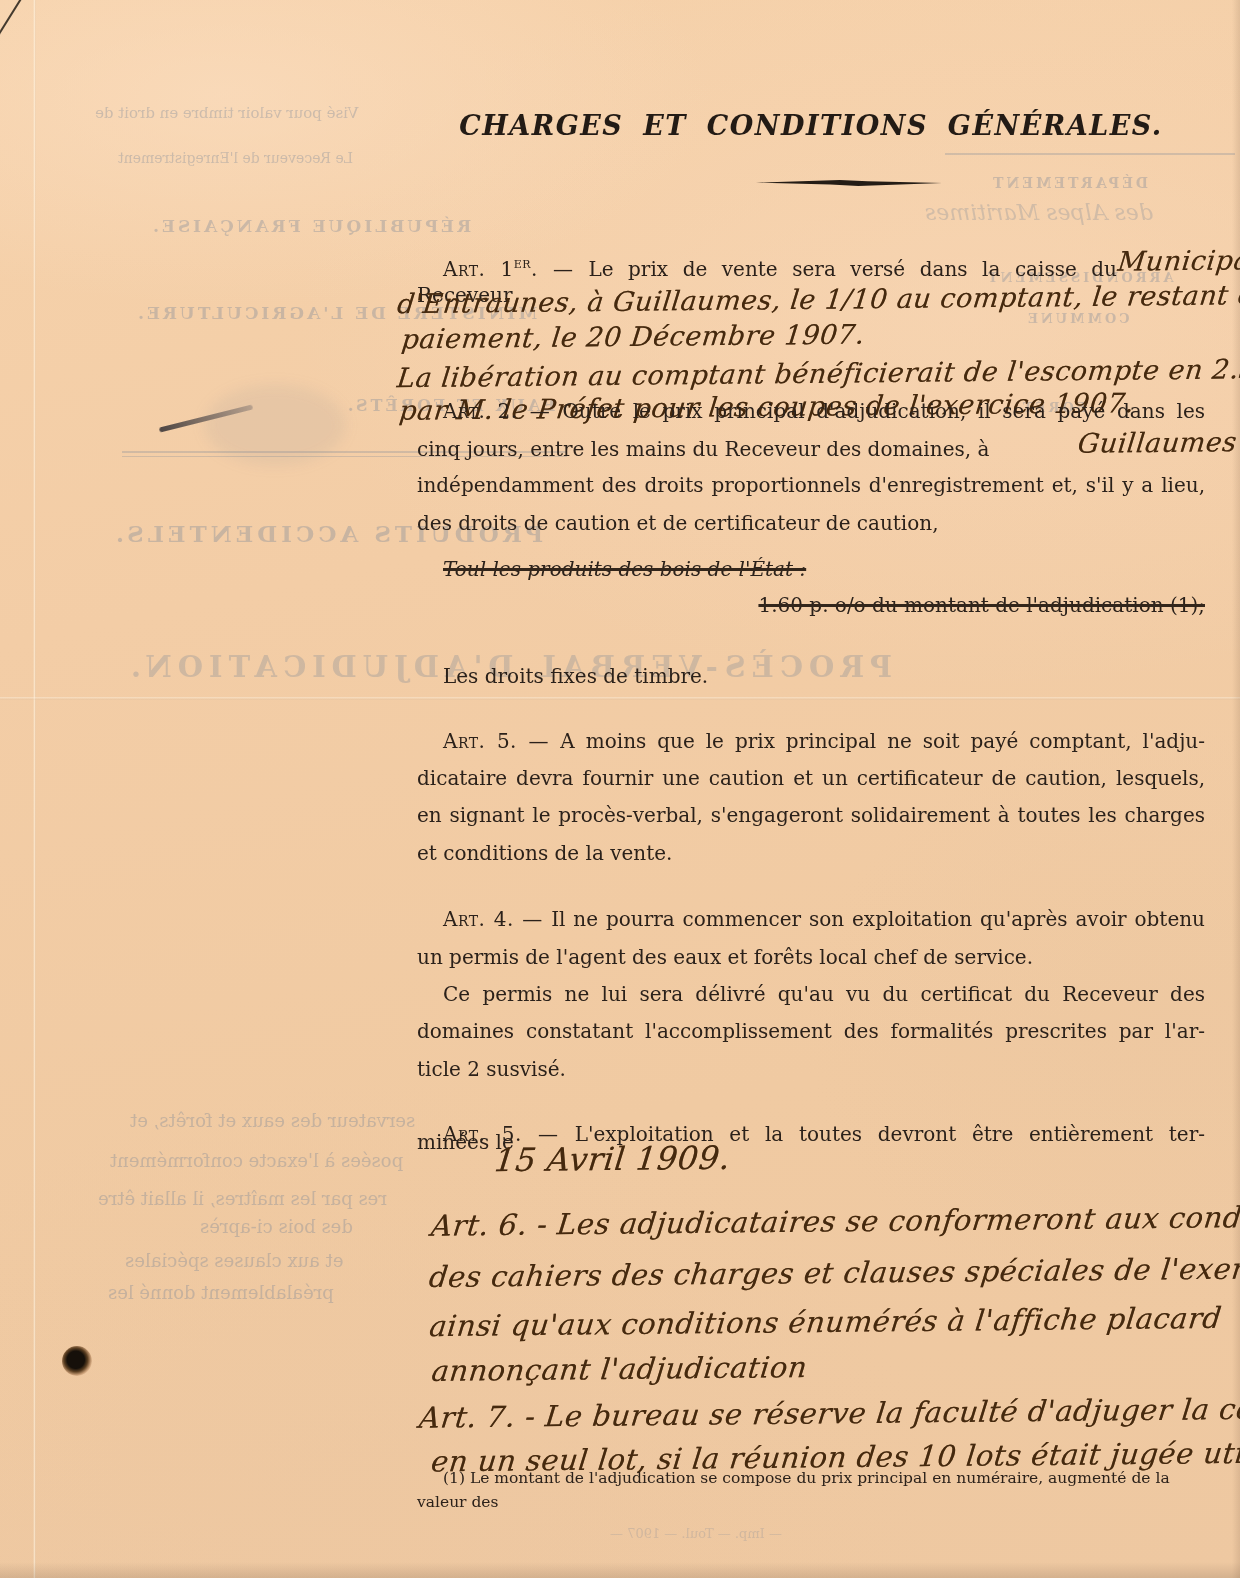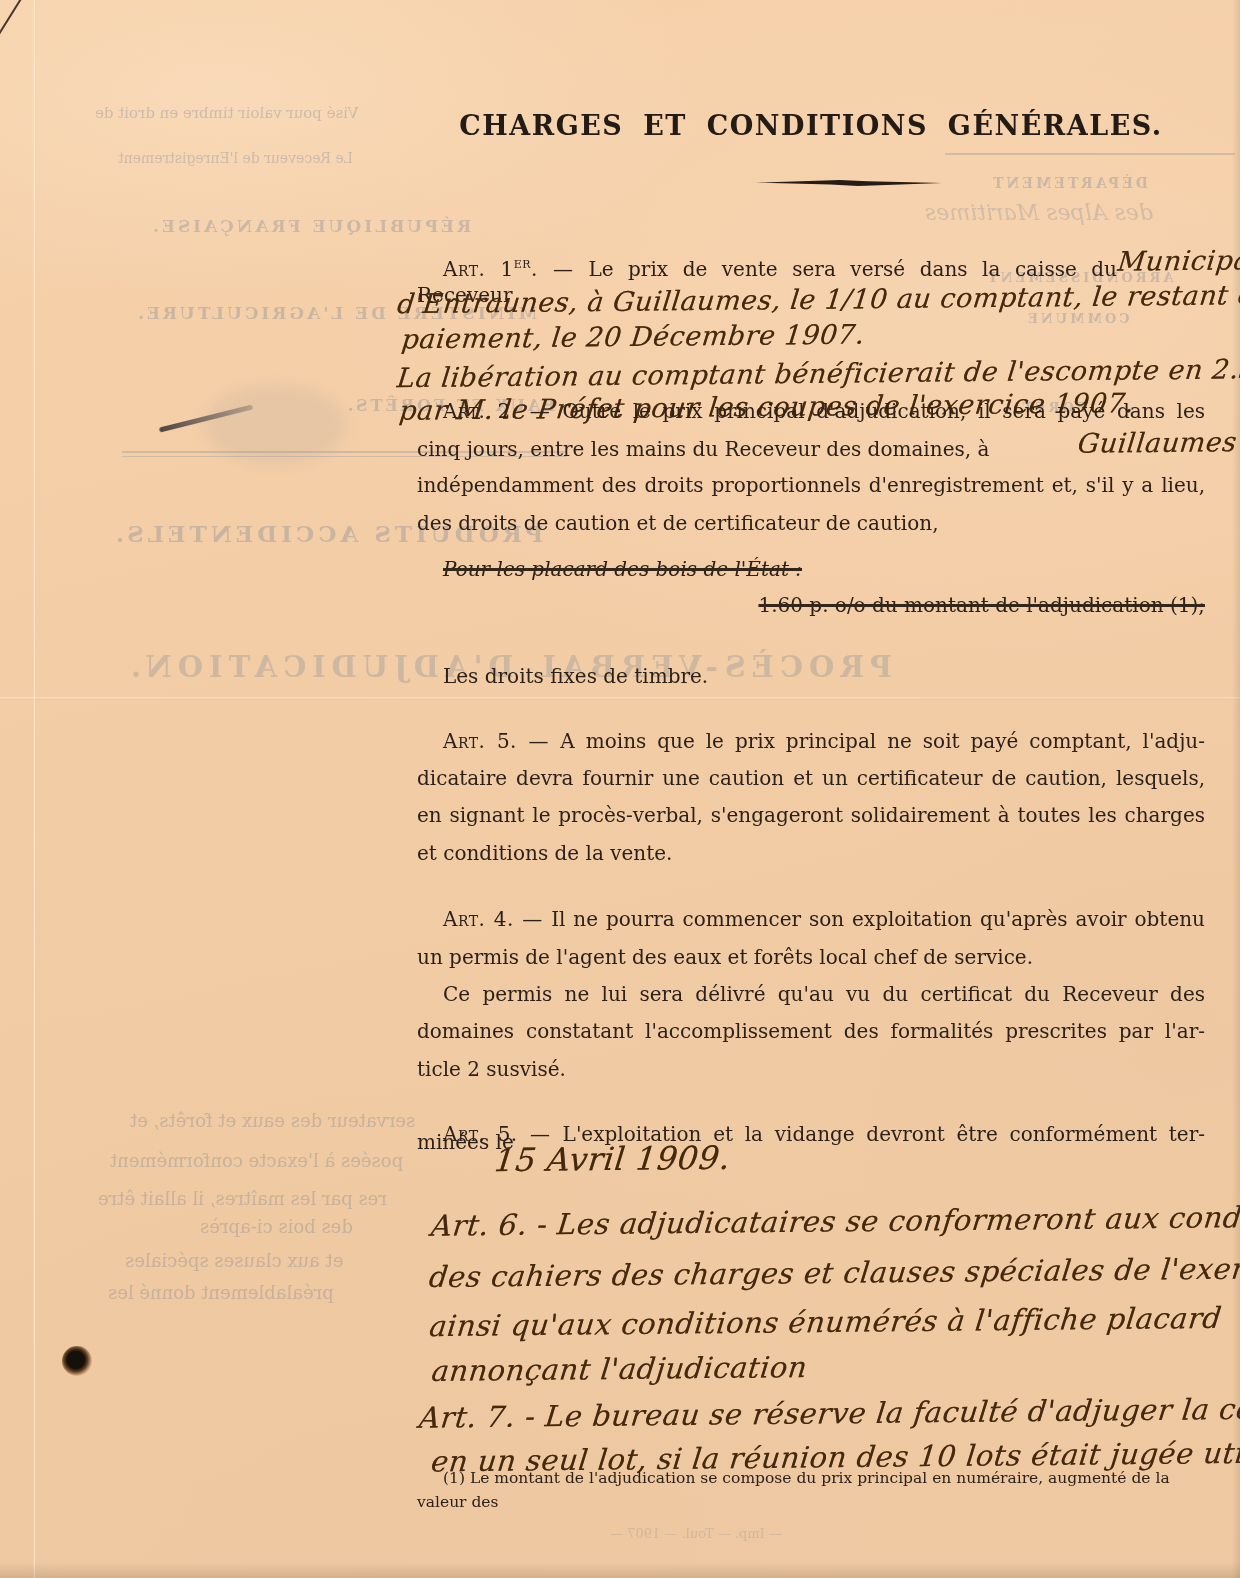--- a/index.html
+++ b/index.html
@@ -33,21 +33,21 @@
     background:rgba(115,128,150,.10);filter:blur(7px);}
 
   
   .pline{position:absolute;left:417px;width:788px;font:20px/26px "DejaVu Serif", serif;color:#2b211a;}
   .jl{text-align:justify;text-align-last:justify;}
   .ind{text-indent:26px;}
   .sc{font-variant:small-caps;letter-spacing:.5px;}
   .it{font-style:italic;}
   .strike{text-decoration:line-through;text-decoration-thickness:2.5px;text-decoration-color:#33261b;}
   .title{position:absolute;left:417px;top:110px;width:788px;text-align:center;
-    font-weight:bold;font-size:27px;letter-spacing:1.5px;word-spacing:9px;color:#231b15;}
+    font-weight:bold;font-size:27px;letter-spacing:1.5px;word-spacing:9px;color:#231b15;font-style:italic;}
   .rule{position:absolute;left:756px;top:180px;width:186px;height:6px;background:#241c15;
     clip-path:polygon(0 45%,45% 0,60% 20%,100% 48%,55% 100%,40% 75%);}
   .fn{font:15.5px/24px "DejaVu Serif", serif;}
 
   
   .hw{position:absolute;font-family:"DejaVu Serif", serif;font-style:italic;color:#45290e;
     letter-spacing:.5px;transform:skewX(-7deg) rotate(-0.6deg);white-space:nowrap;
     text-shadow:0 0 .6px rgba(69,41,14,.55);}
   .hw1{font-size:27px;line-height:36px;}
   .hw2{font-size:29px;line-height:50px;}
@@ -110,41 +110,41 @@
   <div class="pline jl ind" style="top:398px;">
     <span class="sc">Art. 2. — </span><span>Outre le prix principal d'adjudication, il sera payé dans les</span>
   </div>
   <div class="pline" style="top:436px;">
     <span>cinq jours, entre les mains du Receveur des domaines, à</span>
   </div>
   <div class="hw hw1" style="left:1078px;top:425px;">Guillaumes</div>
   <div class="pline jl" style="top:472px;">indépendamment des droits proportionnels d'enregistrement et, s'il y a lieu,</div>
   <div class="pline" style="top:510px;">des droits de caution et de certificateur de caution,</div>
 
-  <div class="pline it strike ind" style="top:556px;">Pour les placard des bois de l'État :</div>
+  <div class="pline it strike ind" style="top:556px;">Toul les produits des bois de l'État :</div>
   <div class="pline strike ind" style="top:592px;text-align:right;">1.60 p. o/o du montant de l'adjudication (1);</div>
   <div class="pline ind" style="top:663px;">Les droits fixes de timbre.</div>
 
   <div class="pline jl ind" style="top:728px;">
     <span class="sc">Art. 5. — </span><span>A moins que le prix principal ne soit payé comptant, l'adju-</span>
   </div>
   <div class="pline jl" style="top:765px;">dicataire devra fournir une caution et un certificateur de caution, lesquels,</div>
   <div class="pline" style="top:840px;">et conditions de la vente.</div>
   <div class="pline jl" style="top:802px;">en signant le procès-verbal, s'engageront solidairement à toutes les charges</div>
 
   <div class="pline jl ind" style="top:906px;">
     <span class="sc">Art. 4. — </span><span>Il ne pourra commencer son exploitation qu'après avoir obtenu</span>
   </div>
   <div class="pline" style="top:944px;">un permis de l'agent des eaux et forêts local chef de service.</div>
   <div class="pline jl ind" style="top:981px;">Ce permis ne lui sera délivré qu'au vu du certificat du Receveur des</div>
   <div class="pline jl" style="top:1018px;">domaines constatant l'accomplissement des formalités prescrites par l'ar-</div>
   <div class="pline" style="top:1056px;">ticle 2 susvisé.</div>
 
   <div class="pline jl ind" style="top:1121px;">
-    <span class="sc">Art. 5. — </span><span>L'exploitation et la vidange devront être conformément ter-</span>
+    <span class="sc">Art. 5. — </span><span>L'exploitation et la toutes devront être entièrement ter-</span>
   </div>
   <div class="pline" style="top:1129px;">minées le</div>
   <div class="hw" style="left:495px;top:1140px;font-size:32px;">15 Avril 1909.</div>
 
   <div class="hw hw2" style="left:432px;top:1196px;">Art. 6. - Les adjudicataires se conformeront aux conditions</div>
   <div class="hw hw2" style="left:430px;top:1247px;">des cahiers des charges et clauses spéciales de l'exercice 1907,</div>
   <div class="hw hw2" style="left:430px;top:1297px;">ainsi qu'aux conditions énumérés à l'affiche placard</div>
   <div class="hw hw2" style="left:432px;top:1344px;">annonçant l'adjudication</div>
 
   <div class="hw hw2" style="left:420px;top:1388px;">Art. 7. - Le bureau se réserve la faculté d'adjuger la coupe</div>

